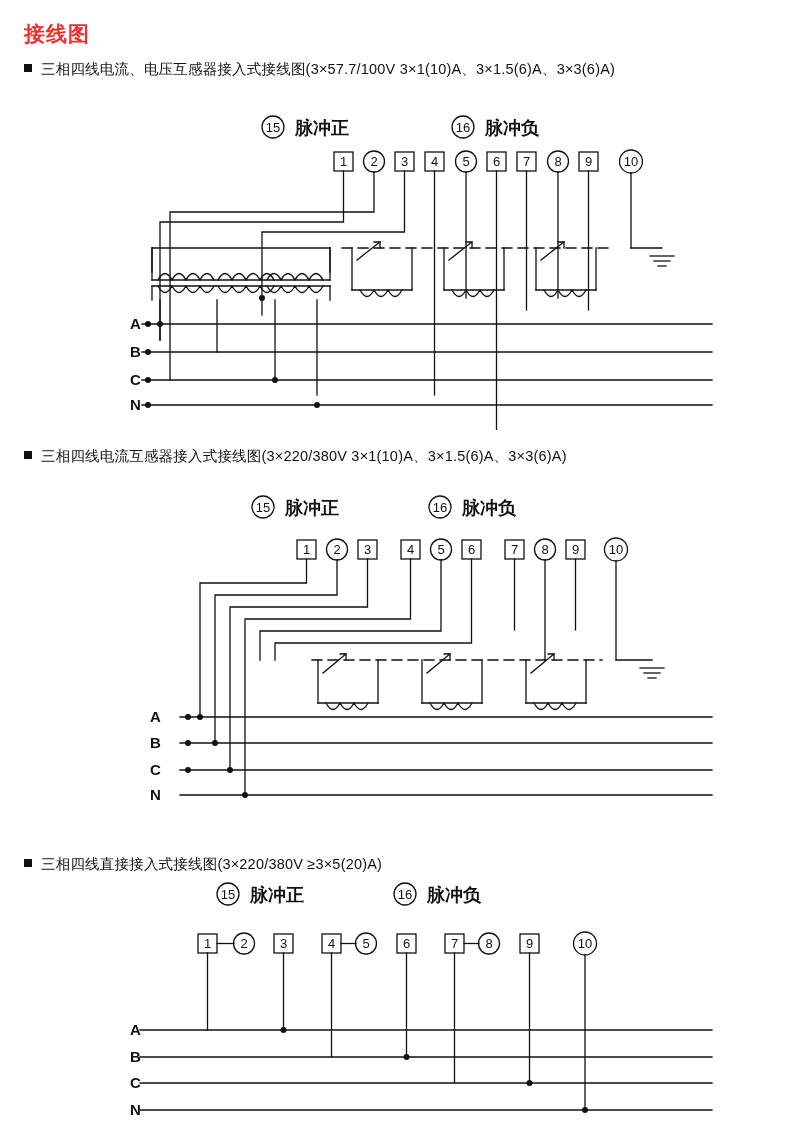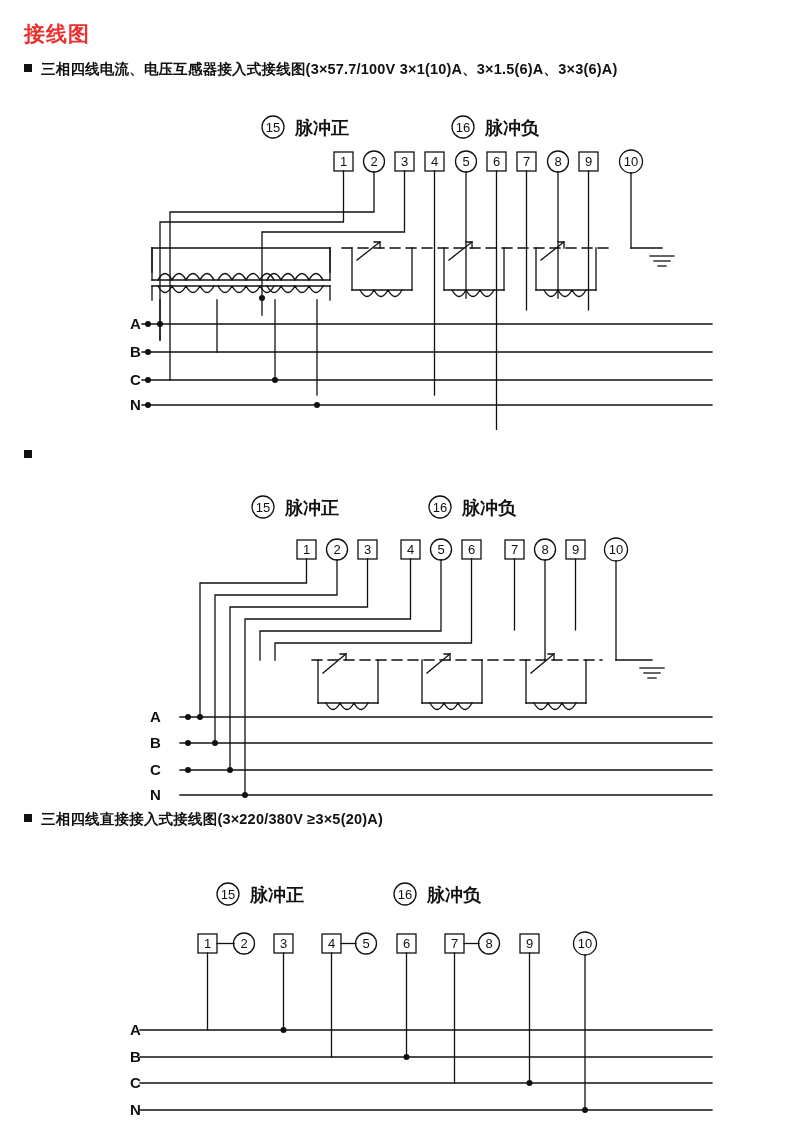--- a/index.html
+++ b/index.html
@@ -21,21 +21,21 @@
     top: 20px;
     font-size: 21px;
     font-weight: 700;
     color: #e8312f;
     letter-spacing: 1px;
   }
   .section-head {
     position: absolute;
     left: 24px;
     font-size: 14.5px;
-    font-weight: 700;
+    font-weight: 400;
     color: #111;
     white-space: nowrap;
     letter-spacing: 0.2px;
   }
   .section-head .bullet {
     display: inline-block;
     width: 8px;
     height: 8px;
     background: #111;
     margin-right: 9px;
@@ -199,21 +199,21 @@
   <text class="lbl-term" x="619" y="66" text-anchor="middle">10</text>
 
   <text class="lbl-phase" x="118" y="229">A</text>
   <text class="lbl-phase" x="118" y="257">B</text>
   <text class="lbl-phase" x="118" y="285">C</text>
   <text class="lbl-phase" x="118" y="310">N</text>
 </svg>
 </div>
 
 <div class="section-head" style="top:447px;">
-  <span class="bullet"></span>
+  <span class="bullet"></span><span>三相四线电流互感器接入式接线图(3×220/380V 3×1(10)A、3×1.5(6)A、3×3(6)A)</span>
 </div>
 
 <div class="diagram" style="top:485px;">
 <svg width="790" height="330" viewBox="0 0 790 330">
   <g stroke="#111" stroke-width="1.3" fill="none" stroke-linecap="square">
 
     <circle cx="251" cy="22" r="11"></circle>
     <circle cx="428" cy="22" r="11"></circle>
 
     <rect x="285" y="55" width="19" height="19"></rect>
@@ -295,21 +295,21 @@
   <text class="lbl-term" x="563.5" y="69" text-anchor="middle">9</text>
   <text class="lbl-term" x="604" y="69" text-anchor="middle">10</text>
 
   <text class="lbl-phase" x="138" y="237">A</text>
   <text class="lbl-phase" x="138" y="263">B</text>
   <text class="lbl-phase" x="138" y="290">C</text>
   <text class="lbl-phase" x="138" y="315">N</text>
 </svg>
 </div>
 
-<div class="section-head" style="top:810px;text-align:right;">
+<div class="section-head" style="top:855px;text-align:right;">
   <span class="bullet"></span><span>三相四线直接接入式接线图(3×220/380V ≥3×5(20)A)</span>
 </div>
 
 <div class="diagram" style="top:872px;">
 <svg width="790" height="260" viewBox="0 0 790 260">
   <g stroke="#111" stroke-width="1.3" fill="none" stroke-linecap="square">
 
     <circle cx="216" cy="22" r="11"></circle>
     <circle cx="393" cy="22" r="11"></circle>
 

